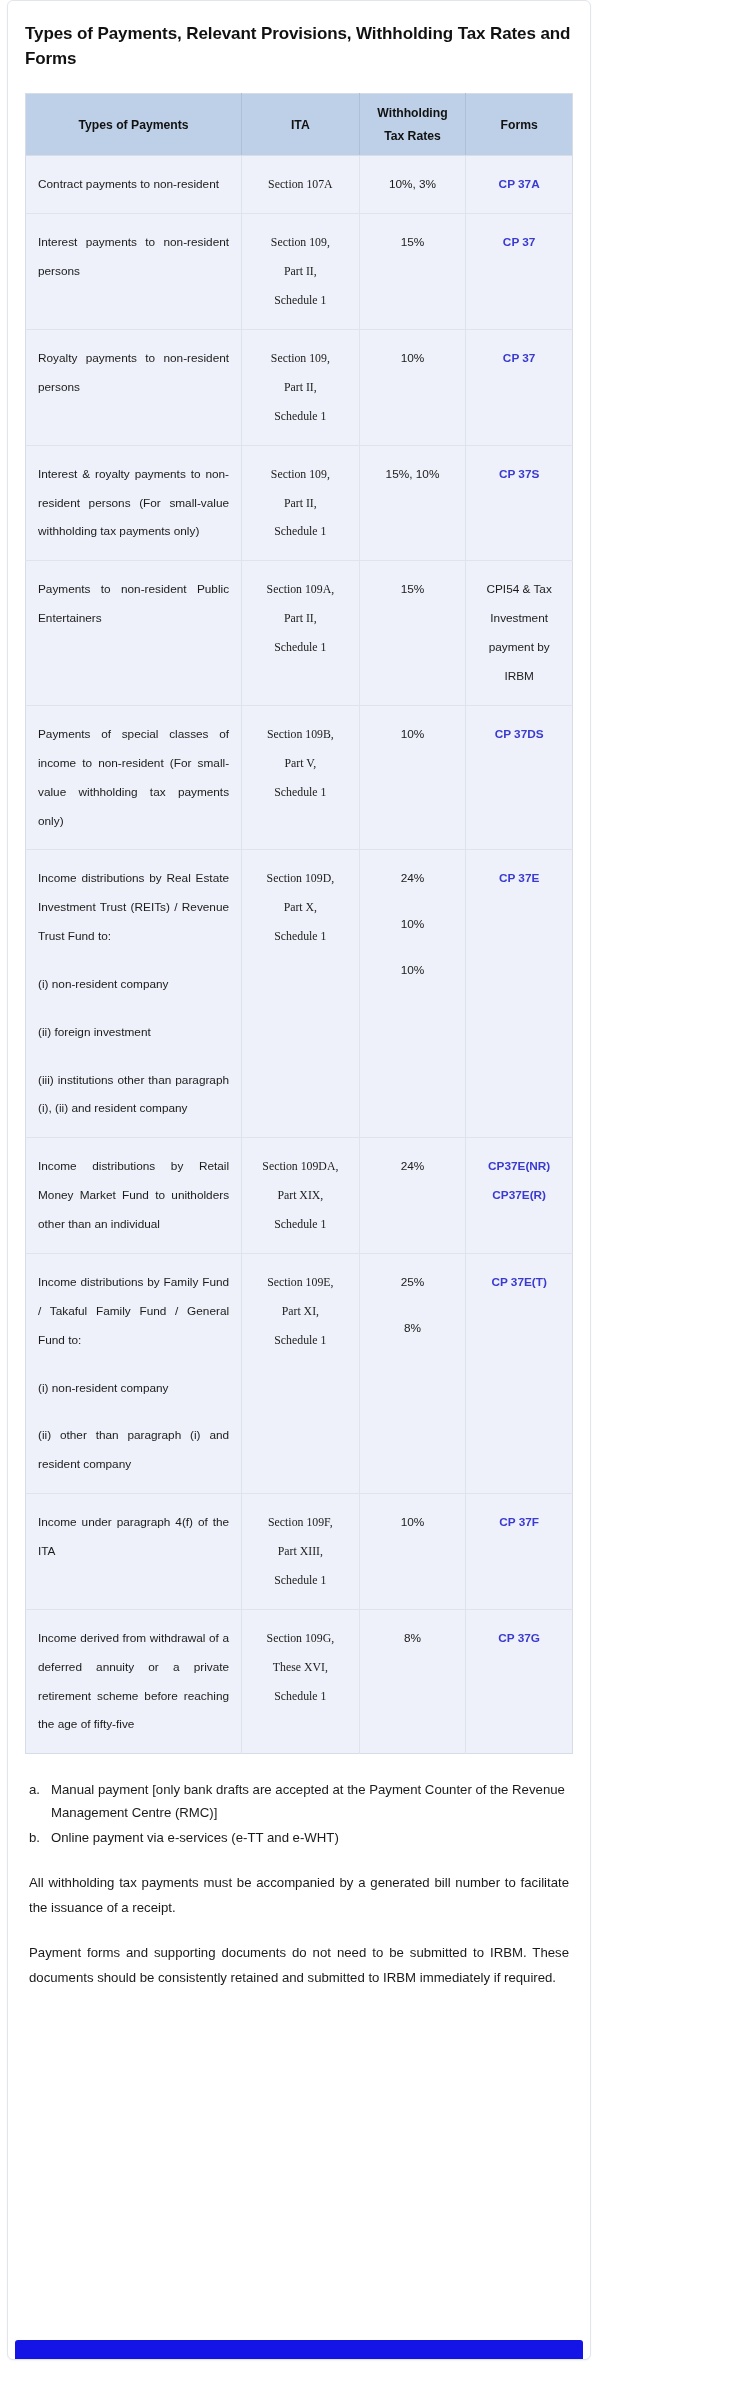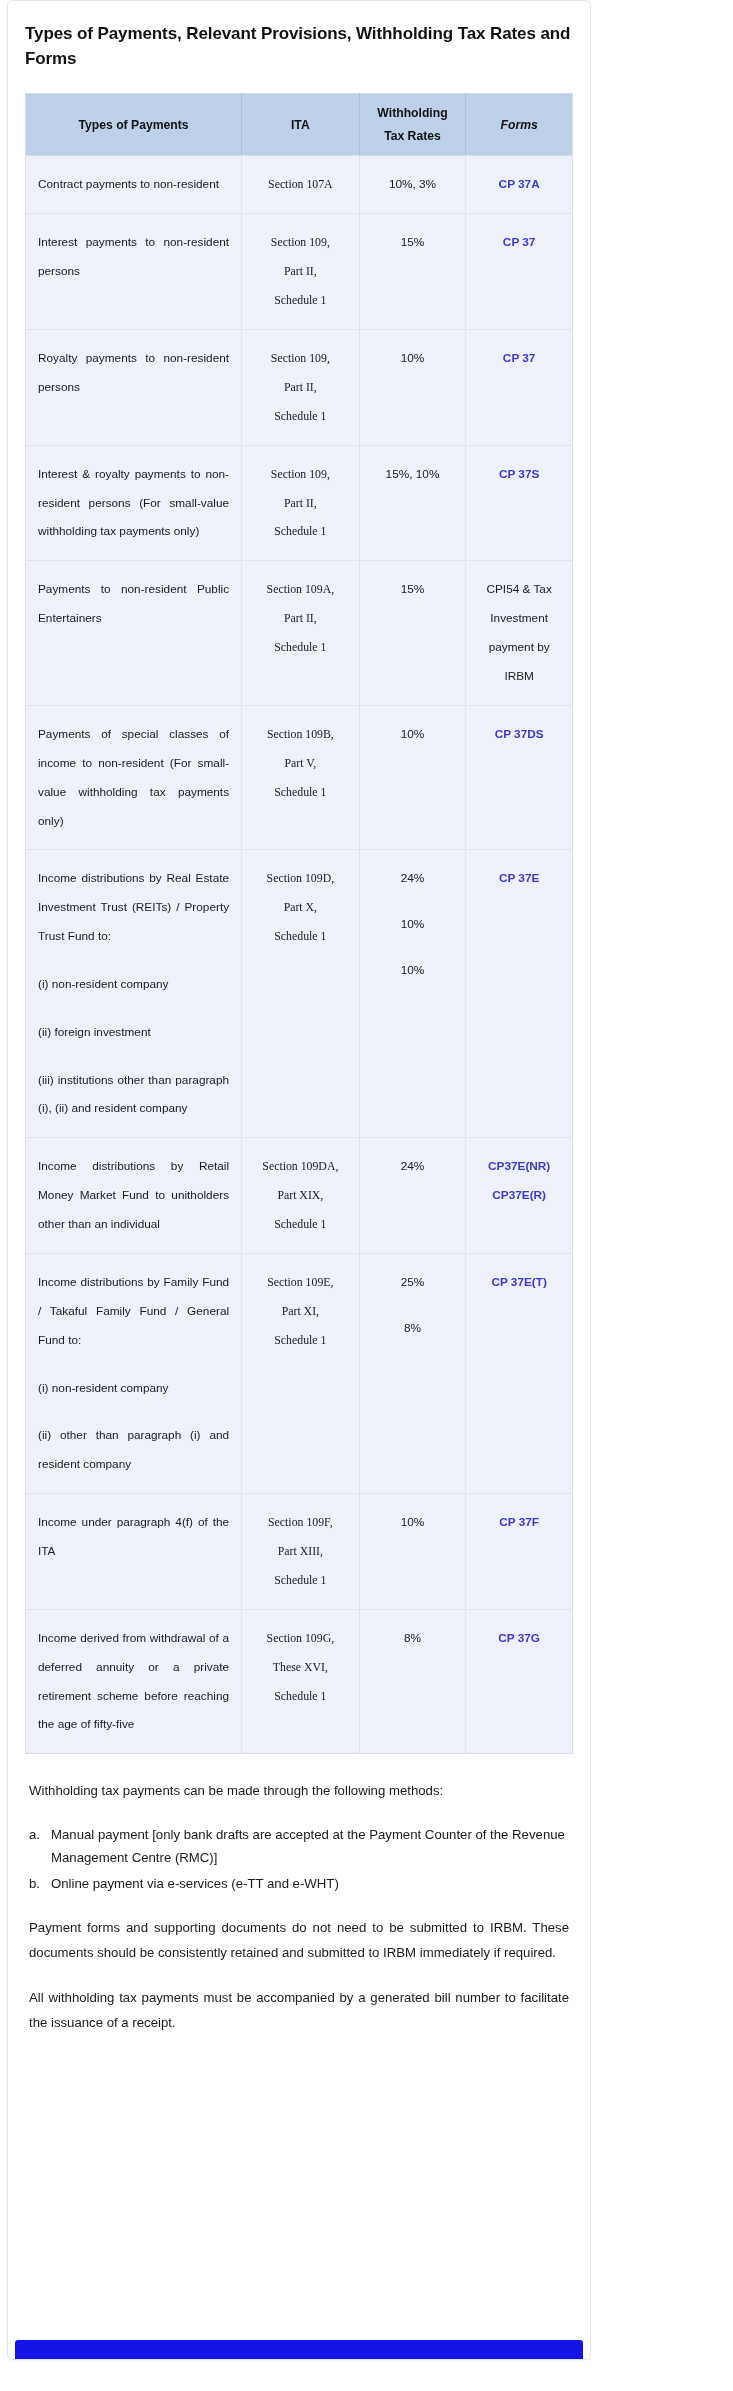--- a/index.html
+++ b/index.html
@@ -62,21 +62,21 @@
     font-weight: bold;
     font-size: 12.2px;
     line-height: 1.85;
     text-align: center;
     vertical-align: middle;
     height: 62px;
     padding: 8px 6px;
     border-right: 1px solid #aebfd8;
     border-bottom: 1px solid #d7dde6;
   }
-  table.wht thead th:last-child { border-right: none; font-style: italic; }
+  table.wht thead th:last-child { border-right: none; }
 
   table.wht tbody td {
     background: #eef1f9;
     border-top: 1px solid #dfe3ec;
     border-right: 1px solid #dfe3ec;
     padding: 14px 12px 14px 12px;
     vertical-align: top;
     line-height: 2.45;
     color: #1b1b1b;
     font-size: 11.8px;
@@ -272,21 +272,21 @@
             </td>
             <td class="c-rate">
               <span>10%</span>
             </td>
             <td class="c-form">
               <span><a class="formlink" href="#">CP 37DS</a></span>
             </td>
           </tr>
           <tr>
             <td class="c-desc">
-              <p>Income distributions by Real Estate Investment Trust (REITs) / Property Trust Fund to:</p>
+              <p>Income distributions by Real Estate Investment Trust (REITs) / Revenue Trust Fund to:</p>
               <p>(i) non-resident company</p>
               <p>(ii) foreign investment</p>
               <p>(iii) institutions other than paragraph (i), (ii) and resident company</p>
             </td>
             <td class="c-ita">
               <span>Section 109D,</span>
               <span>Part X,</span>
               <span>Schedule 1</span>
             </td>
             <td class="c-rate rate-pad-1">
@@ -363,27 +363,26 @@
               <span>8%</span>
             </td>
             <td class="c-form">
               <span><a class="formlink" href="#">CP 37G</a></span>
             </td>
           </tr>
         </tbody>
     </table>
 
     <div class="notes">
-      <p class="lead">Withholding tax payments can be made through the following methods:</p>
       <ol class="methods" id="methods-list">
           <li><span class="mk">a.</span><span>Manual payment [only bank drafts are accepted at the Payment Counter of the Revenue Management Centre (RMC)]</span></li>
           <li><span class="mk">b.</span><span>Online payment via e-services (e-TT and e-WHT)</span></li>
         </ol>
+      <p>All withholding tax payments must be accompanied by a generated bill number to facilitate the issuance of a receipt.</p>
       <p>Payment forms and supporting documents do not need to be submitted to IRBM. These documents should be consistently retained and submitted to IRBM immediately if required.</p>
-      <p>All withholding tax payments must be accompanied by a generated bill number to facilitate the issuance of a receipt.</p>
     </div>
 
     <div class="bottom-bar">
       <span class="bb-text"></span>
     </div>
 
   </div>
 </div>
 
 </body></html>

